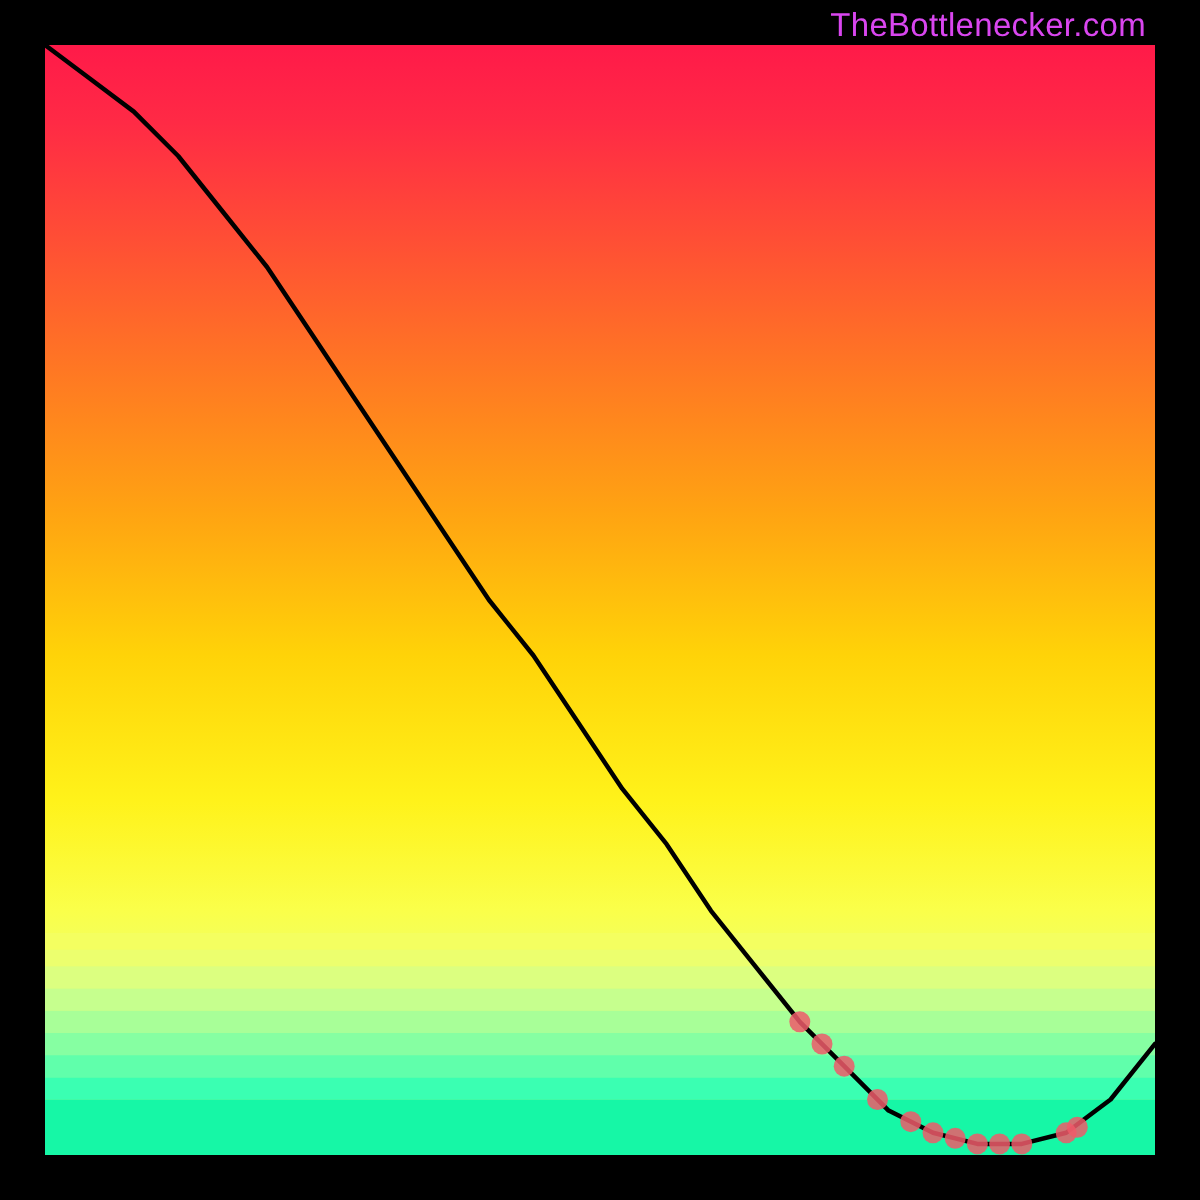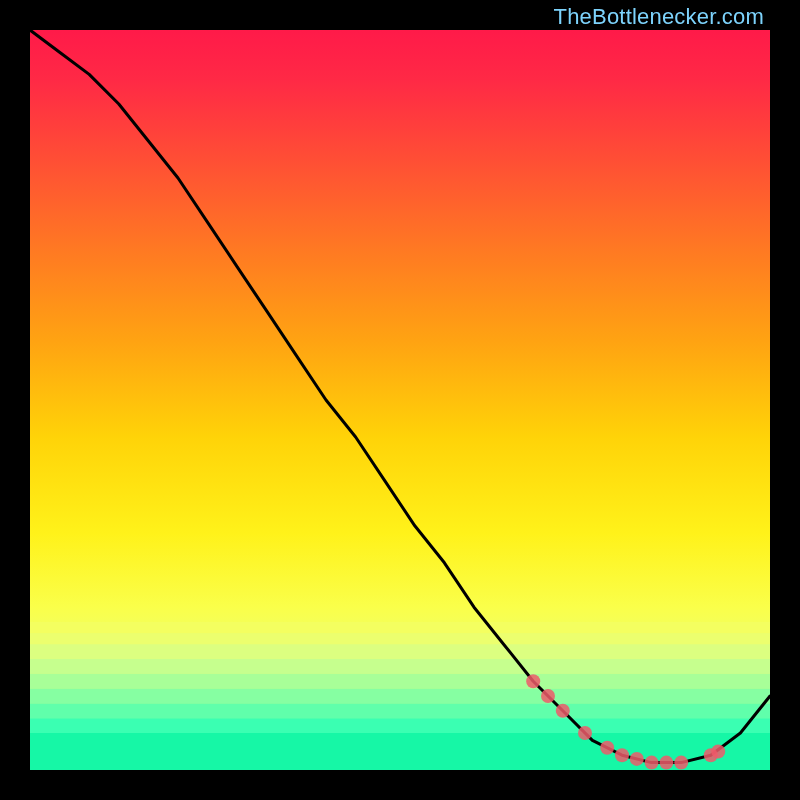--- a/index.html
+++ b/index.html
@@ -16,21 +16,21 @@
     left: 30px;
     top: 30px;
     width: 740px;
     height: 740px;
     background: #000;
   }
   .watermark {
     position: absolute;
     top: 4px;
     right: 36px;
-    color: #7dd3fc;
+    color: #d946ef;
     font-size: 22px;
     font-weight: 500;
     letter-spacing: 0.2px;
     z-index: 20;
   }
   svg {
     position: absolute;
     left: 0;
     top: 0;
   }

